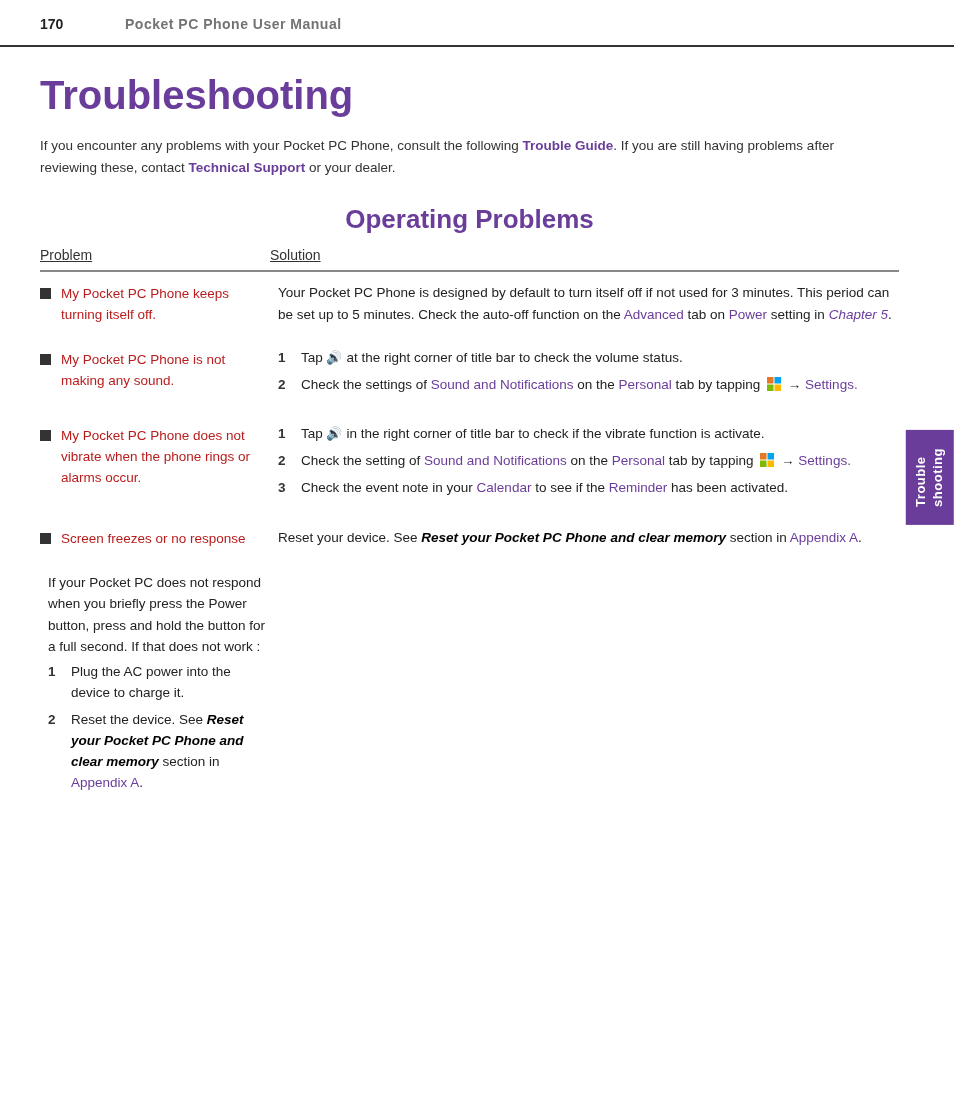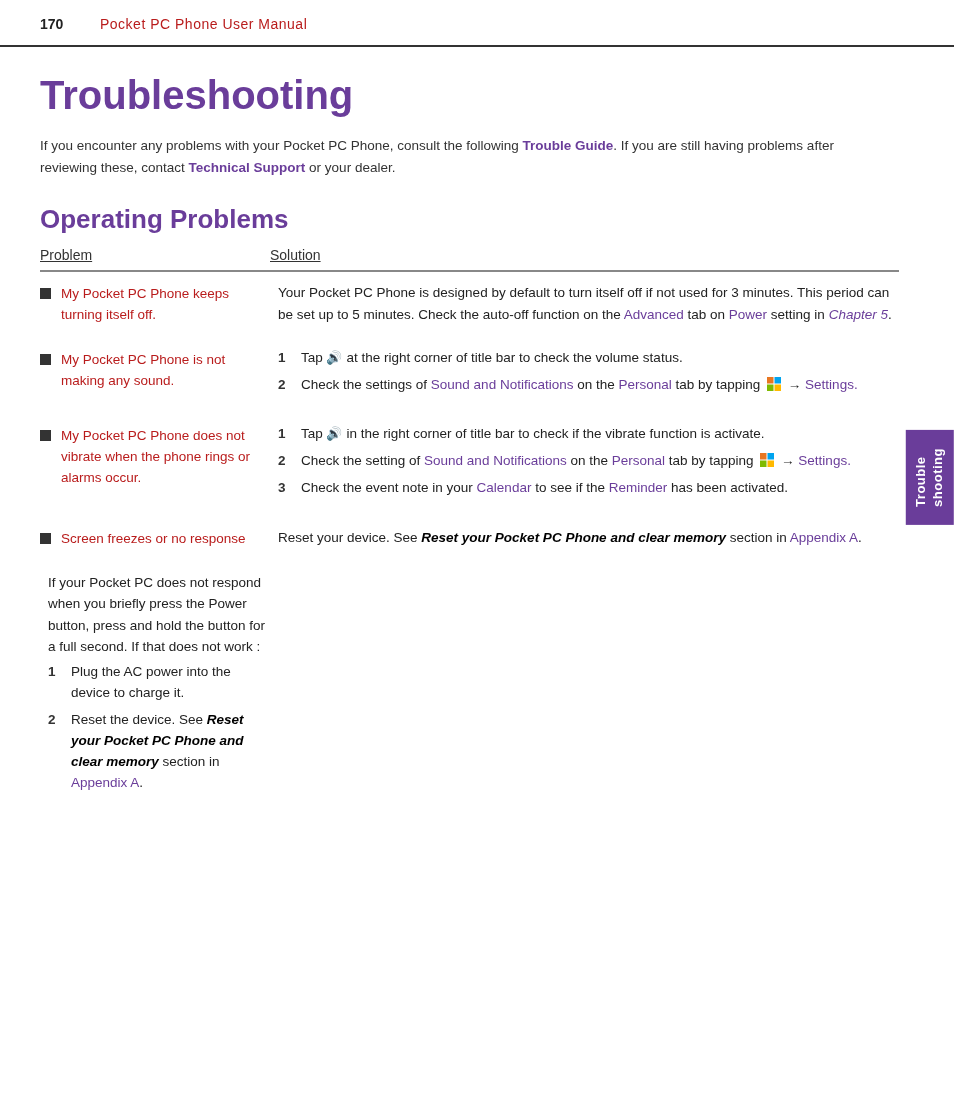--- a/index.html
+++ b/index.html
@@ -20,31 +20,32 @@
       position: relative;
       padding: 0;
     }
     
     .header {
       display: flex;
       align-items: center;
       padding: 14px 40px 10px 40px;
       border-bottom: 2px solid #333;
       margin-bottom: 0;
+      gap: 25px;
     }
     .header-page-num {
       font-weight: bold;
       font-size: 14px;
       color: #222;
       min-width: 60px;
     }
     .header-title {
       font-size: 14px;
-      font-weight: normal;
-      color: #b91c1c;
+      font-weight: bold;
+      color: #737373;
       letter-spacing: 0.5px;
     }
     
     .side-tab {
       position: absolute;
       right: 0;
       top: 430px;
       background: #6a3d9a;
       color: #fff;
       writing-mode: vertical-rl;
@@ -82,20 +83,21 @@
       color: #6a3d9a;
       font-weight: bold;
       text-decoration: none;
     }
     
     .section-title {
       font-size: 26px;
       font-weight: bold;
       color: #6a3d9a;
       margin-bottom: 6px;
+      text-align: center;
     }
     
     .table-header-row {
       display: grid;
       grid-template-columns: 230px 1fr;
       border-bottom: 2px solid #888;
       padding-bottom: 4px;
       margin-bottom: 10px;
     }
     .col-header {

